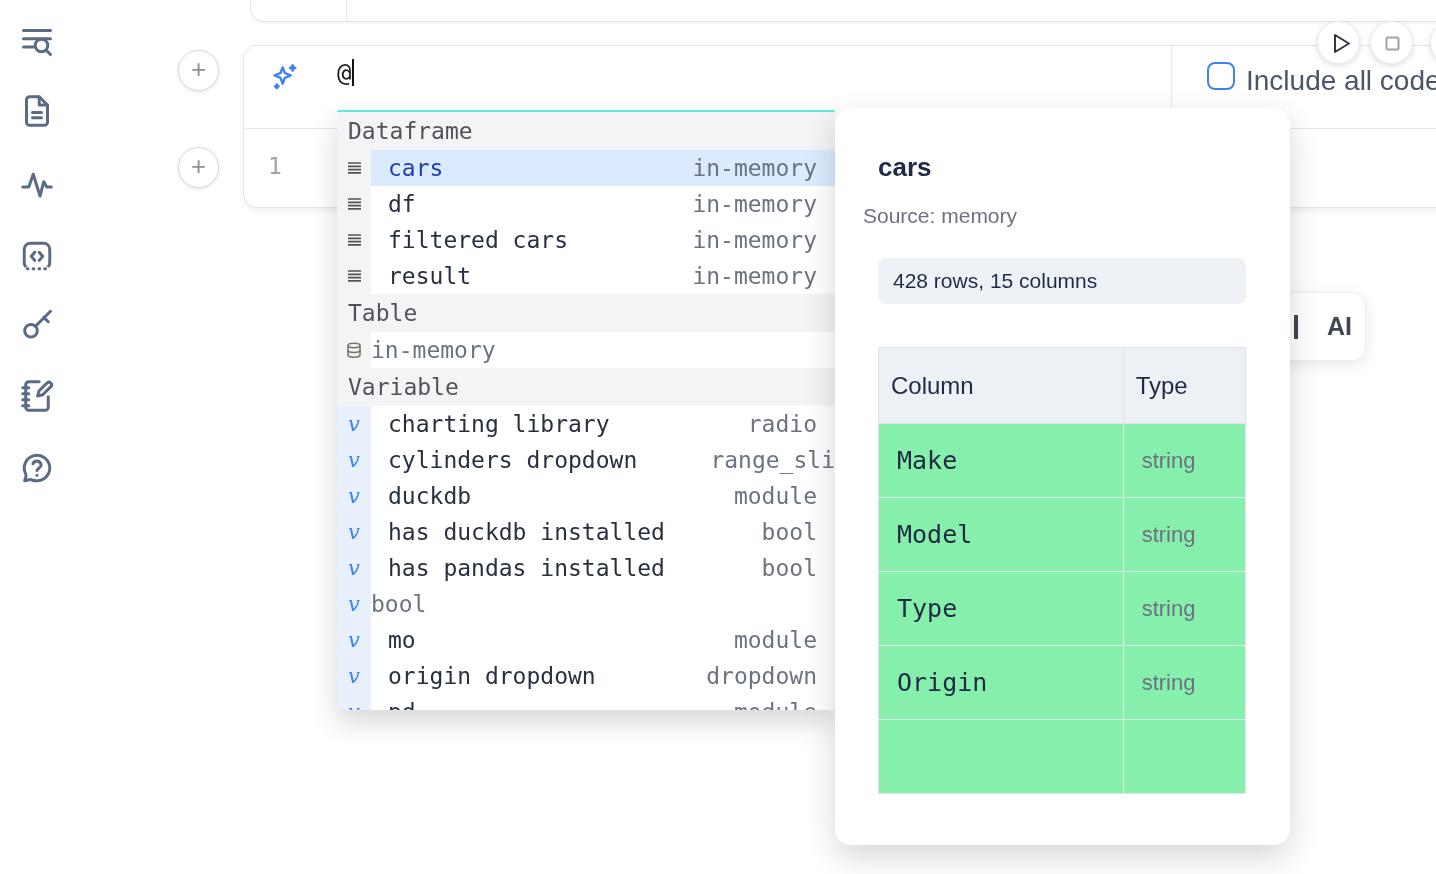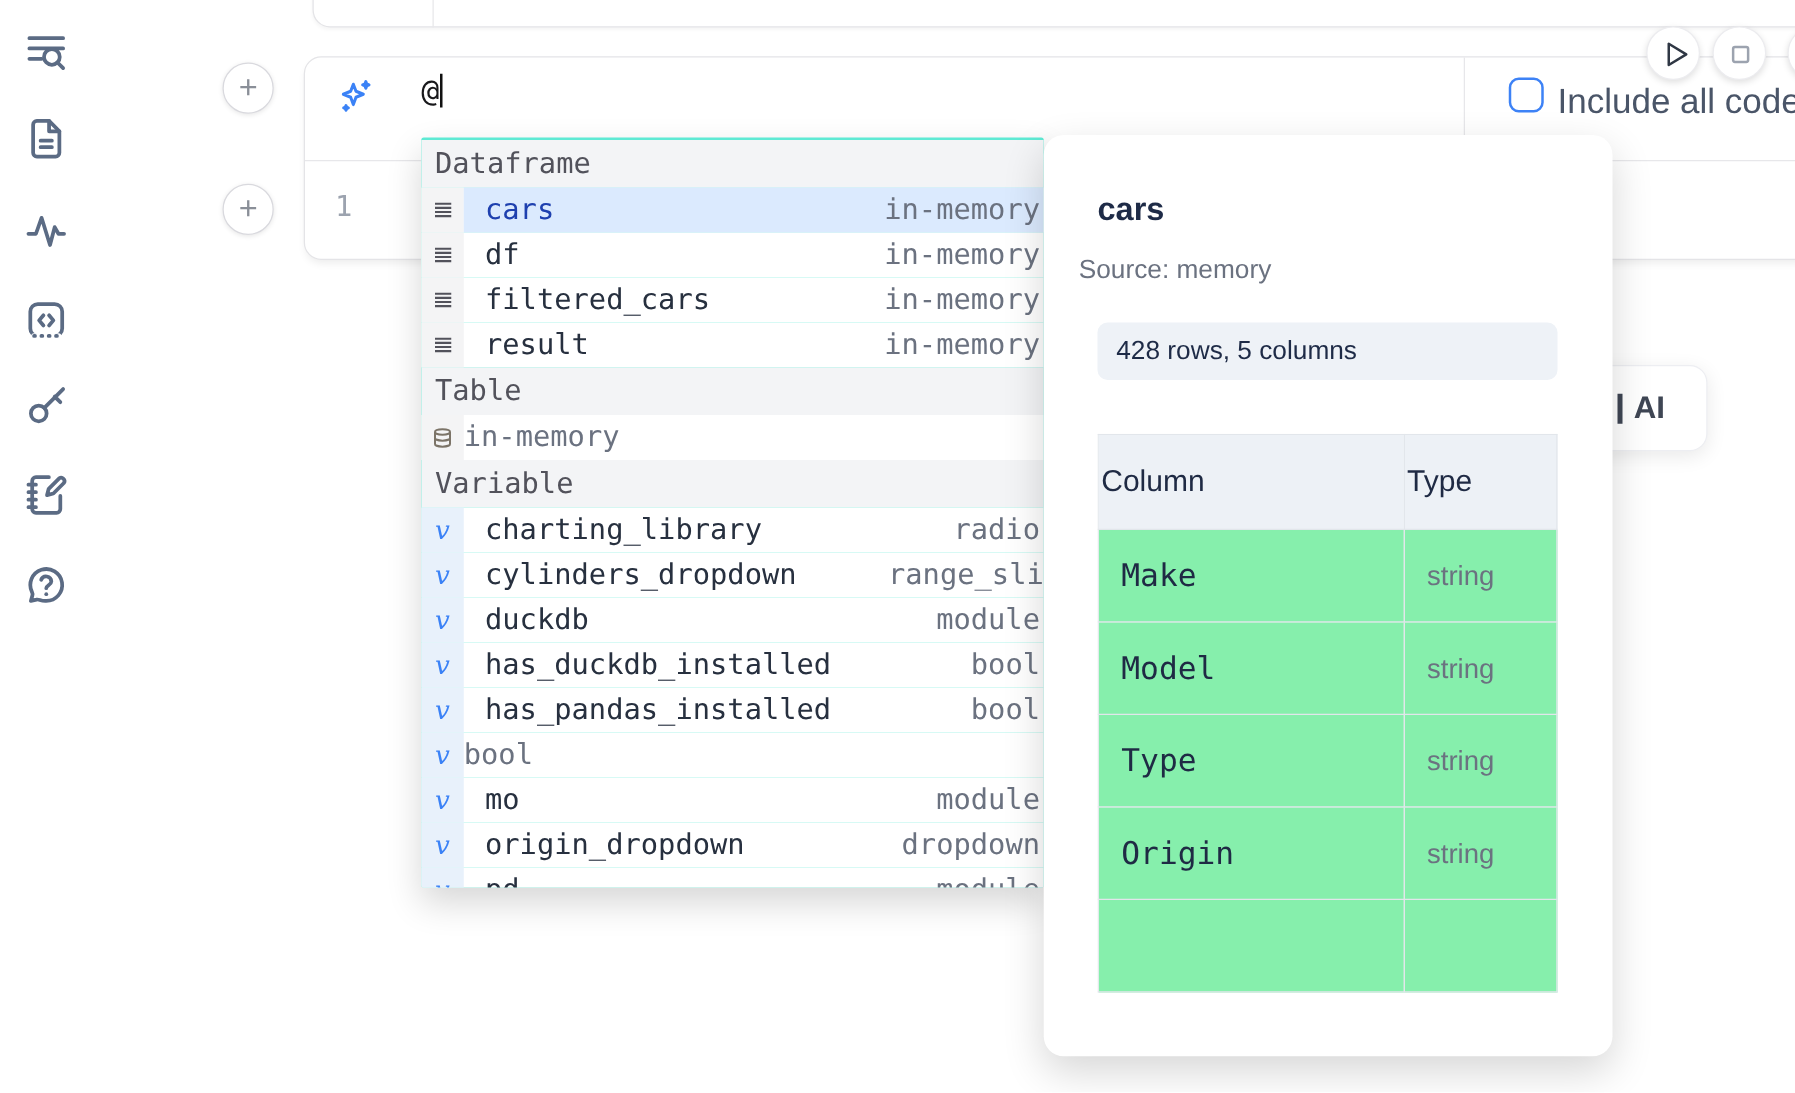--- a/index.html
+++ b/index.html
@@ -68,48 +68,48 @@
   }
   .ac-head { height:38px; background:#f3f4f6; color:#52525b; font-size:23px; line-height:38px; padding-left:11px; }
   .ac-row { height:36px; display:flex; align-items:center; background:#fff; cursor:pointer; }
   .g { width:34px; height:36px; flex:0 0 34px; display:flex; align-items:center; justify-content:center; }
   .g-df { background:#f4f4f5; }
   .g-var { background:#e8f1fb; }
   .row-body { flex:1; display:flex; align-items:center; height:36px; min-width:0; }
   .ac-row.sel .row-body { background:#dbeafe; }
   .nm { padding-left:17px; font-size:23px; color:#27303f; flex:1; white-space:nowrap; overflow:hidden; }
   .ac-row.sel .nm { color:#1e40af; }
-  .dt { padding-right:3px; font-size:23px; color:#6b7280; white-space:nowrap; }
+  .dt { padding-right:18px; font-size:23px; color:#6b7280; white-space:nowrap; }
   .dt.flush { padding-right:0; }
   .df-icon svg { width:15px; height:14px; stroke:#52525b; stroke-width:1.7; }
   .tbl-icon svg { width:16px; height:17px; stroke:#7c7468; stroke-width:1.6; fill:none; }
   .v-glyph { font-family:"DejaVu Serif", serif; font-style:italic; font-size:21px; color:#3b82f6; }
 
   
   .panel {
     position:absolute; left:835px; top:108px; width:455px; height:737px; background:#fff;
     border-radius:16px; box-shadow:0 12px 32px rgba(0,0,0,.16); z-index:5; overflow:hidden;
   }
   .panel-title { position:absolute; left:43px; top:44px; font-size:26px; font-weight:bold; color:#1e2b47; }
   .panel-source { position:absolute; left:28px; top:96px; font-size:21px; color:#6b7280; }
   .shape-badge { position:absolute; left:43px; top:150px; width:368px; height:46px; background:#eef2f7;
                  border-radius:8px; font-size:21px; color:#1e2b47; line-height:46px; padding-left:15px; }
   .schema-wrap { position:absolute; left:43px; top:239px; width:369px; height:468px; overflow:hidden; }
   .schema { border-collapse:collapse; width:368px; }
   .schema th, .schema td { border:1px solid #e2e6eb; text-align:left; vertical-align:middle; }
-  .schema th { height:76px; background:#edf1f6; font-weight:normal; font-size:24px; color:#1f2a44; padding-left:2px; }
+  .schema th { height:76px; background:#edf1f6; font-weight:normal; font-size:24px; color:#1f2a44; padding-left:12px; }
   .schema td { height:74px; background:#86efac; padding-left:18px; }
   .schema td.cname { font-family:"DejaVu Sans Mono", monospace; font-size:25px; color:#1f2a44; width:232px; }
   .schema td.ctype { font-size:22px; color:#6b7280; width:116px; }
 
   
   .ai-btn {
     position:absolute; left:1240px; top:292px; width:126px; height:69px; background:#fff;
     border:1px solid #edeef2; border-radius:14px; box-shadow:0 4px 16px rgba(0,0,0,.09); z-index:2;
-    display:flex; align-items:center; cursor:pointer;
+    display:flex; align-items:center; cursor:pointer;gap:20px;
   }
   .ai-stem { width:4px; height:24px; background:#3f4654; margin-left:53px; }
   .ai-label { font-size:25px; font-weight:bold; color:#3f4654; margin-left:9px; }
 </style>
 </head>
 <body>
 
 <div id="app">
 
   <div class="sidebar">
@@ -356,21 +356,21 @@
   </div>
 
   <div class="ai-btn">
     <span class="ai-stem"></span>
     <span class="ai-label">AI</span>
   </div>
 
   <div class="panel">
     <div class="panel-title">cars</div>
     <div class="panel-source">Source: memory</div>
-    <div class="shape-badge">428 rows, 5 columns</div>
+    <div class="shape-badge">428 rows, 15 columns</div>
     <div class="schema-wrap">
       <table class="schema">
         <thead>
           <tr>
             <th>Column</th>
             <th>Type</th>
           </tr>
         </thead>
         <tbody>
           <tr>

